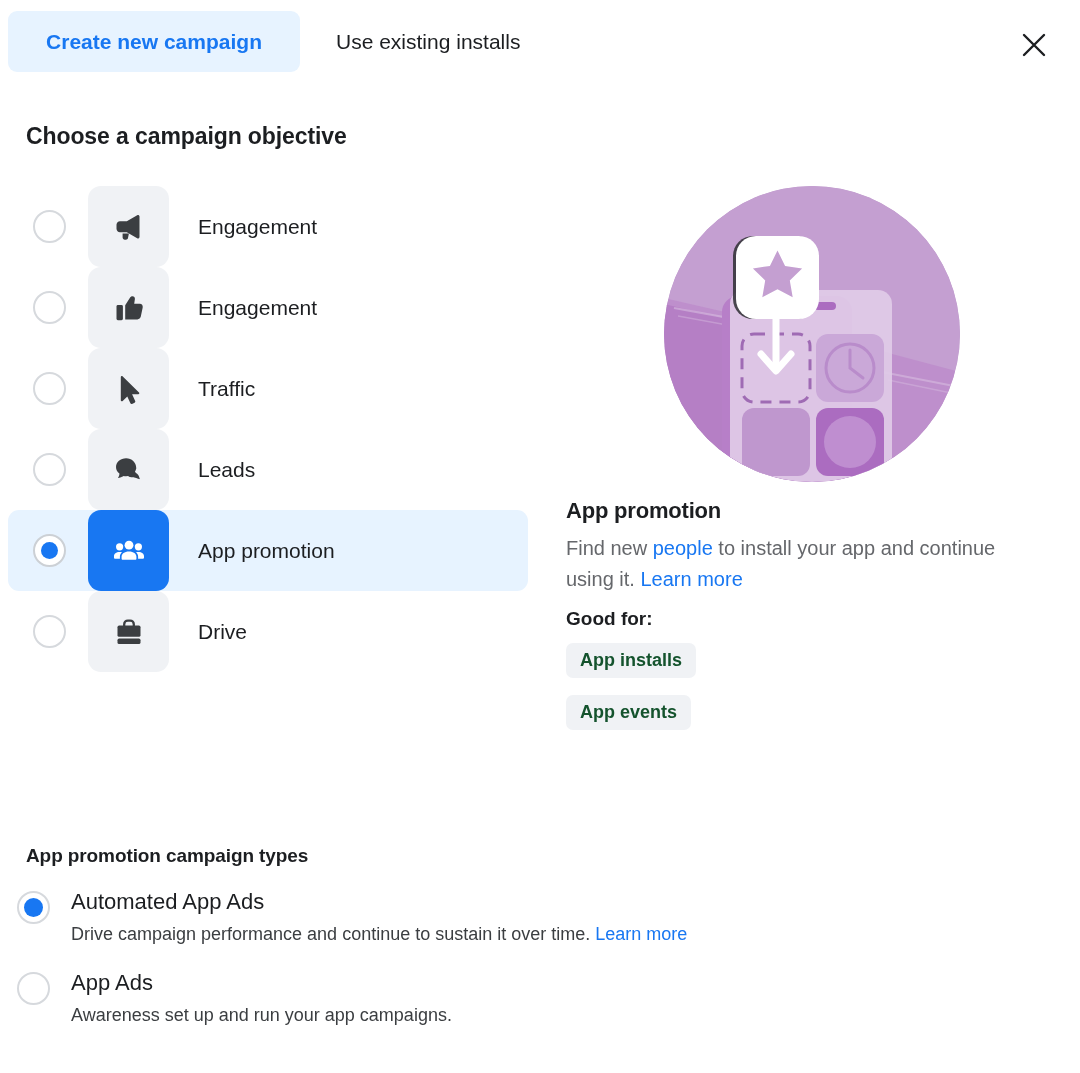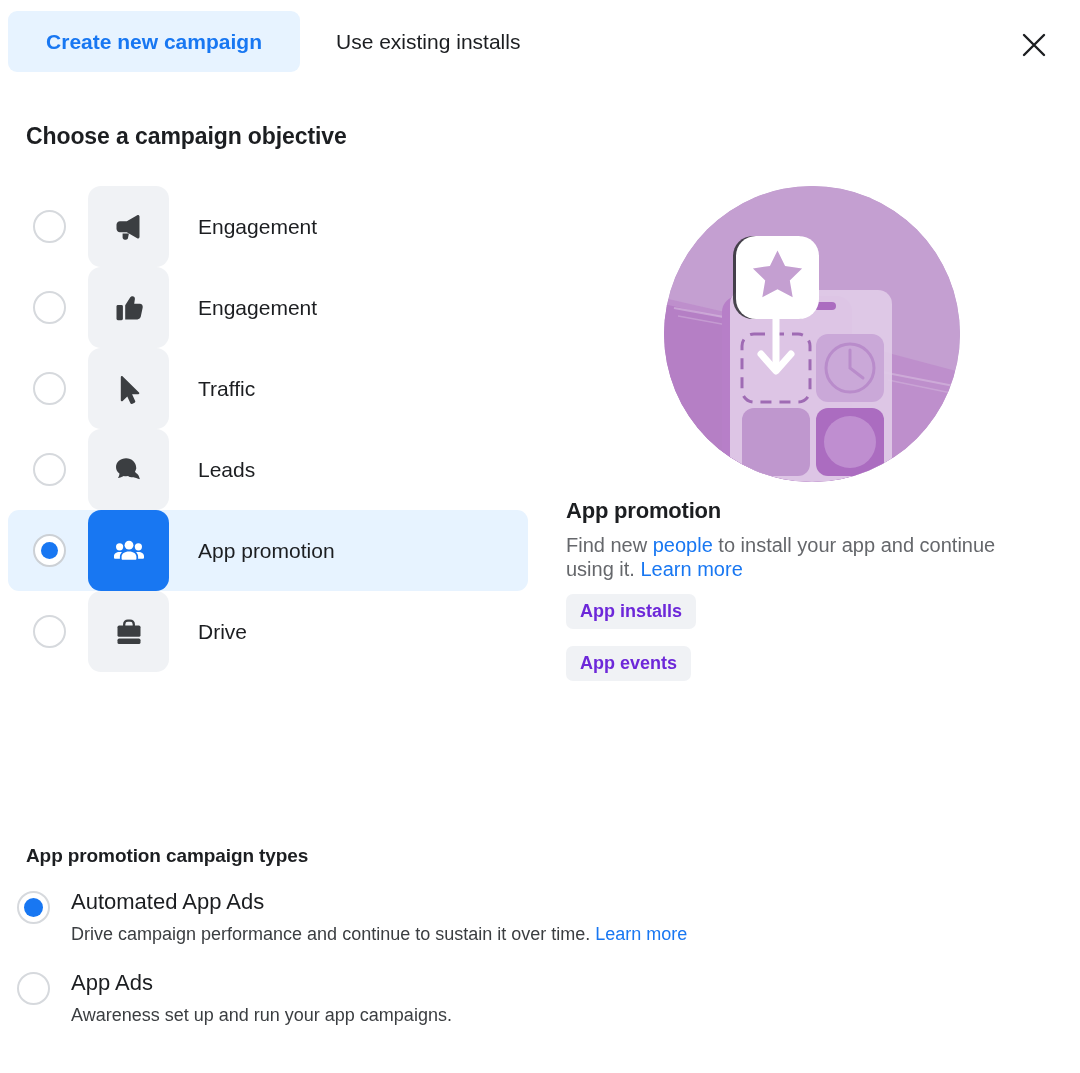--- a/index.html
+++ b/index.html
@@ -156,36 +156,36 @@
   .detail-title {
     margin-top: 16px;
     font-size: 22px;
     font-weight: 700;
     color: #1c1e21;
     letter-spacing: -0.2px;
   }
   .detail-desc {
     margin-top: 9px;
     font-size: 20px;
-    line-height: 24px;
+    line-height: 31px;
     color: #65676b;
     max-width: 452px;
   }
   .detail-desc .lnk { color: #1877f2; cursor: pointer; }
   .goodfor-label {
     margin-top: 13px;
     font-size: 19px;
     font-weight: 700;
     color: #1c1e21;
   }
   .chips { margin-top: 13px; }
   .chip {
     display: inline-block;
     background: #f0f2f5;
-    color: #6d28d9;
+    color: #14532d;
     font-size: 18px;
     font-weight: 700;
     border-radius: 7px;
     padding: 7px 14px;
     margin-bottom: 17px;
   }
   .chip-row { display: block; }
 
   
   .types {
@@ -383,20 +383,21 @@
         </g>
       </svg>
     </div>
 
     <div class="detail-title">App promotion</div>
 
     <div class="detail-desc">
       <span>Find new </span><span class="lnk">people</span><span> to install your app and continue using it. </span><span class="lnk">Learn more</span>
     </div>
 
+    <div class="goodfor-label">Good for:</div>
 
     <div class="chips">
       <div class="chip-row">
         <span class="chip">App installs</span>
       </div>
       <div class="chip-row">
         <span class="chip">App events</span>
       </div>
     </div>
   </div>

